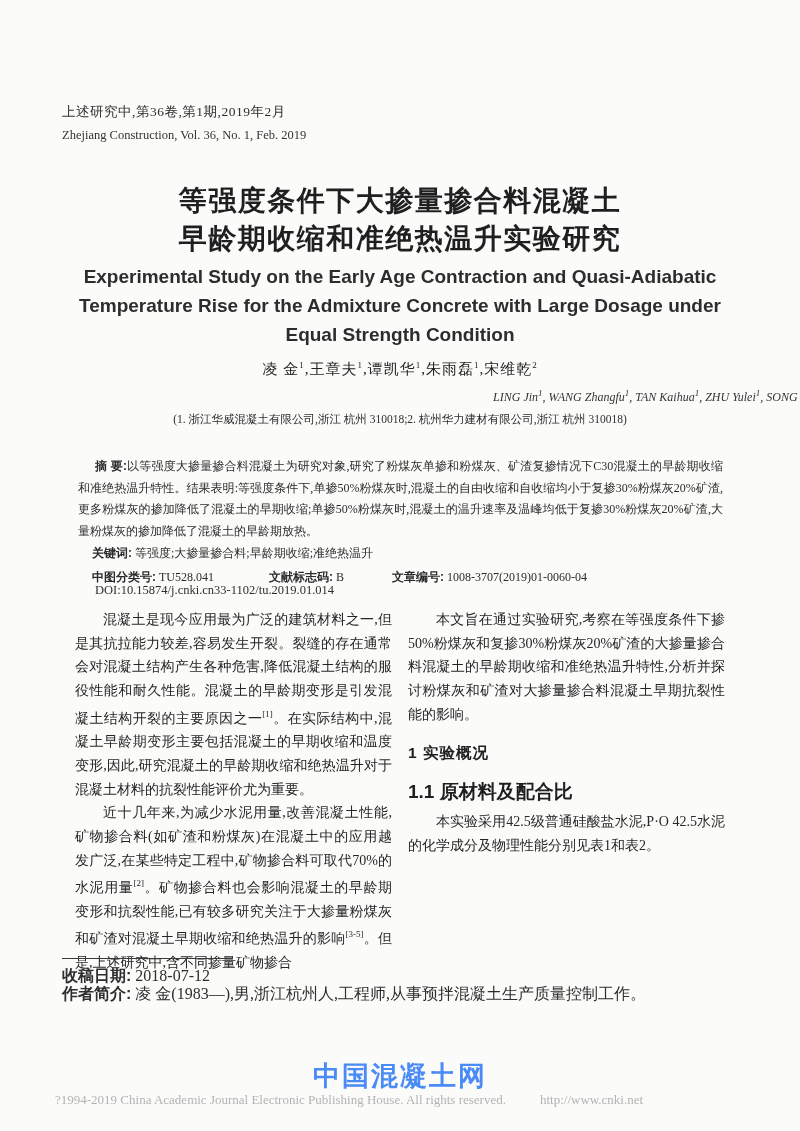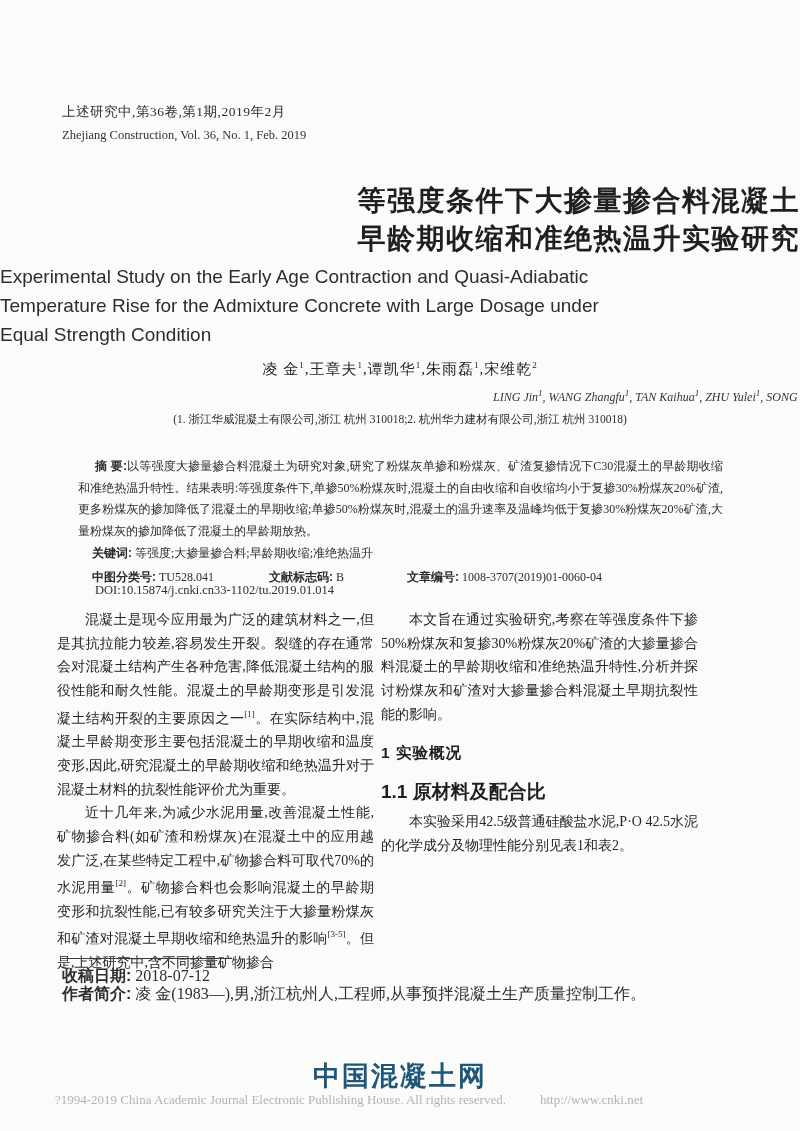--- a/index.html
+++ b/index.html
@@ -13,29 +13,30 @@
     font-family:"Liberation Serif","DejaVu Serif",serif;
     overflow:hidden;
   }
   
   .journal-header { position:absolute; top:103px; left:62px; }
   .jh-cn { font-size:13.5px; color:#2e2e2e; letter-spacing:0.5px; }
   .jh-en { font-size:12.5px; margin-top:7px; color:#333; }
   
   .title-cn {
     position:absolute; top:182px; left:0; width:100%;
-    text-align:right;
+    text-align:center;
     font-family:"Liberation Sans","DejaVu Sans",sans-serif;
     font-weight:600; font-size:28px; line-height:38px;
     letter-spacing:1.5px; color:#1f1f1f;
   }
   .title-en {
     position:absolute; top:262px; left:0; width:100%;
+    text-align:center;
     font-family:"Liberation Sans","DejaVu Sans",sans-serif;
-    font-weight:400; font-size:19px; line-height:29px; color:#2d2d2d;
+    font-weight:700; font-size:19px; line-height:29px; color:#2d2d2d;
   }
   
   .authors-cn {
     position:absolute; top:360px; left:0; width:100%;
     text-align:center; font-size:15px; letter-spacing:1px; color:#222;
   }
   .authors-cn sup, .authors-en sup { font-size:9px; vertical-align:super; }
   .authors-en {
     position:absolute; top:388px; left:0; width:100%;
     text-align:right; font-style:italic; font-size:12px; color:#333;margin-left:44px;
@@ -45,24 +46,24 @@
     text-align:center; font-size:11.5px; color:#2e2e2e;
   }
   
   .abstract-wrap { position:absolute; top:456px; left:78px; width:645px; font-size:12px; line-height:21.5px; text-align:justify; }
   .abstract-p { text-indent:17px; }
   .label { font-family:"Liberation Sans","DejaVu Sans",sans-serif; font-weight:700; }
   .kv-line { margin-top:1px; margin-left:14px; }
   .meta-line { margin-top:2px; margin-left:14px; }
   .meta-item { display:inline-block; }
   .meta-gap1 { margin-right:52px; }
-  .meta-gap2 { margin-right:60px; }
+  .meta-gap2 { margin-right:45px; }
   .doi-line { position:absolute; top:583px; left:95px; font-size:12.5px; color:#2e2e2e; }
   
-  .columns { position:absolute; top:608px; left:57px; width:650px; display:flex; gap:7px; }
+  .columns { position:absolute; top:608px; left:75px; width:650px; display:flex; gap:16px; }
   .col { width:317px; font-size:14px; line-height:23.7px; text-align:justify; color:#262626; }
   .col p.indent { text-indent:2em; }
   .cite { font-size:9px; vertical-align:super; }
   .sec-h1 {
     font-family:"Liberation Sans","DejaVu Sans",sans-serif;
     font-size:15.5px; font-weight:700; color:#1f1f1f;
     margin:14px 0 12px 0; letter-spacing:1px;
   }
   .sec-h2 {
     font-family:Liberation Sans, sans-serif;
@@ -70,21 +71,21 @@
     margin:16px 0 6px 0;
   }
   
   .footnote { position:absolute; top:958px; left:62px; width:640px; font-size:16px; line-height:18px; color:#2e2e2e; }
   .fn-rule { width:170px; border-top:1.5px solid #3a3a3a; margin-bottom:8px; }
   .footnote .label { font-weight:700; }
   
   .watermark {
     position:absolute; top:1058px; left:50%; transform:translateX(-50%);
     font-size:27px; font-weight:700; letter-spacing:2px;
-    color:#0c4a6e; opacity:0.92;
+    color:#3b82f6; opacity:0.92;
     font-family:"Liberation Serif","DejaVu Serif",serif;
     white-space:nowrap;
   }
   .footer-line {
     position:absolute; top:1092px; left:55px;
     font-size:13px; color:#b3b3b3; white-space:nowrap;
   }
   .footer-url { margin-left:34px; }
 </style>
 </head>

